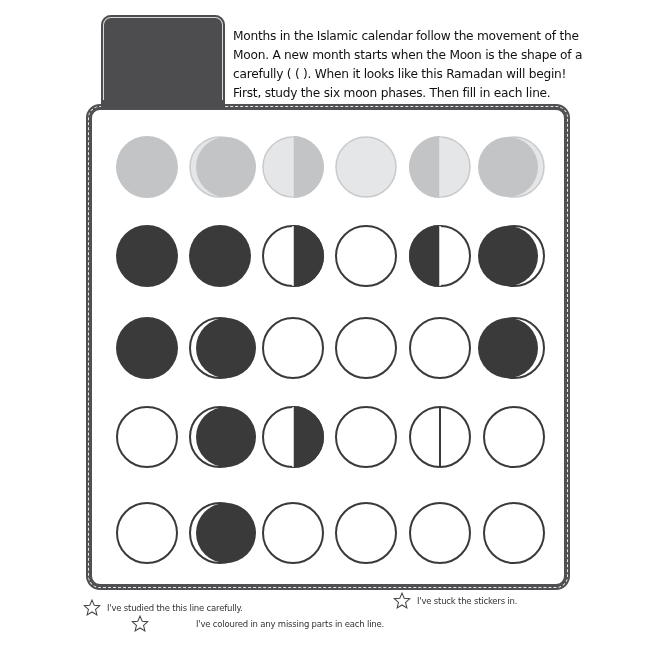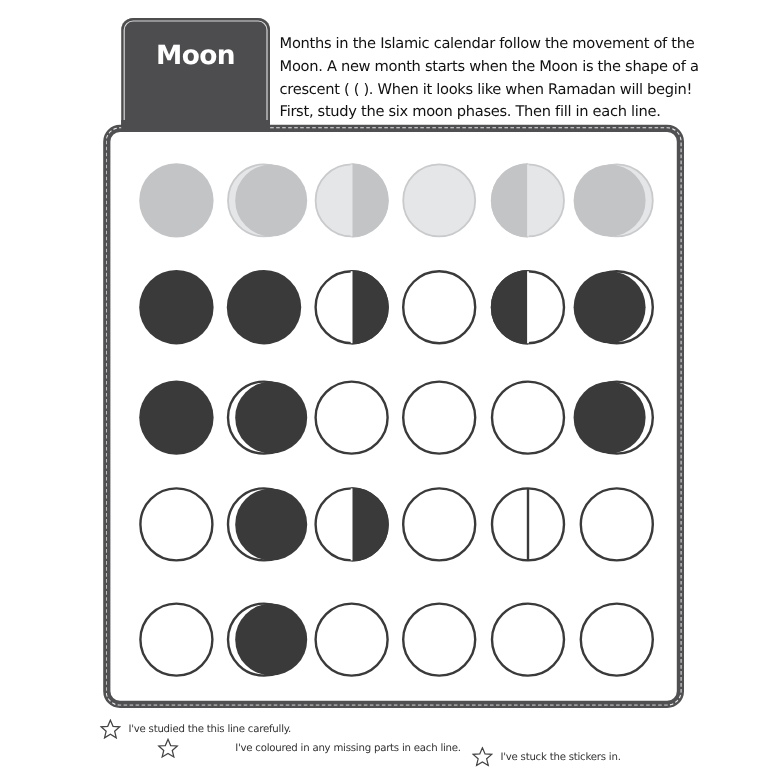--- a/index.html
+++ b/index.html
@@ -35,25 +35,24 @@
     position:absolute; display:flex; align-items:center; gap:6px;
     font-family:"DejaVu Sans", sans-serif; font-size:8.5px; color:#333; letter-spacing:-0.2px;
   }
   .check svg { flex:0 0 auto; }
 </style>
 </head>
 <body>
 
 <div class="tab">
   <div class="tab-title">
-    <div>Moon</div>
   </div>
 </div>
 
-<div class="intro">Months in the Islamic calendar follow the movement of the Moon. A new month starts when the Moon is the shape of a crescent ( ( ). When it looks like when Ramadan will begin! First, study the six moon phases. Then fill in each line.</div>
+<div class="intro">Months in the Islamic calendar follow the movement of the Moon. A new month starts when the Moon is the shape of a carefully ( ( ). When it looks like this Ramadan will begin! First, study the six moon phases. Then fill in each line.</div>
 
 <div class="frame"></div>
 <div class="tab-join"></div>
 
 <svg class="grid" id="moon-grid" width="652" height="652">
     <g>
       <circle cx="147" cy="167" r="31" fill="#c3c4c6"></circle>
     </g>
     <g>
       <circle cx="220" cy="167" r="30" fill="#e5e6e8" stroke="#c9cacc" stroke-width="1.5"></circle>
@@ -167,18 +166,18 @@
       <polygon points="12,1.5 15,8.5 22.5,9 16.8,14 18.6,21.5 12,17.5 5.4,21.5 7.2,14 1.5,9 9,8.5" fill="none" stroke="#444" stroke-width="1.4"></polygon>
     </svg>
   <span>I've studied the this line carefully.</span>
 </div>
 <div class="check" style="left:131px; top:615px;gap:47px;">
   <svg width="18" height="17" viewBox="0 0 24 23">
       <polygon points="12,1.5 15,8.5 22.5,9 16.8,14 18.6,21.5 12,17.5 5.4,21.5 7.2,14 1.5,9 9,8.5" fill="none" stroke="#444" stroke-width="1.4"></polygon>
     </svg>
   <span>I've coloured in any missing parts in each line.</span>
 </div>
-<div class="check" style="left:393px; top:622px;justify-content:center;">
+<div class="check" style="left:393px; top:592px;justify-content:center;">
   <svg width="18" height="17" viewBox="0 0 24 23">
       <polygon points="12,1.5 15,8.5 22.5,9 16.8,14 18.6,21.5 12,17.5 5.4,21.5 7.2,14 1.5,9 9,8.5" fill="none" stroke="#444" stroke-width="1.4"></polygon>
     </svg>
   <span>I've stuck the stickers in.</span>
 </div>
 
 </body></html>

